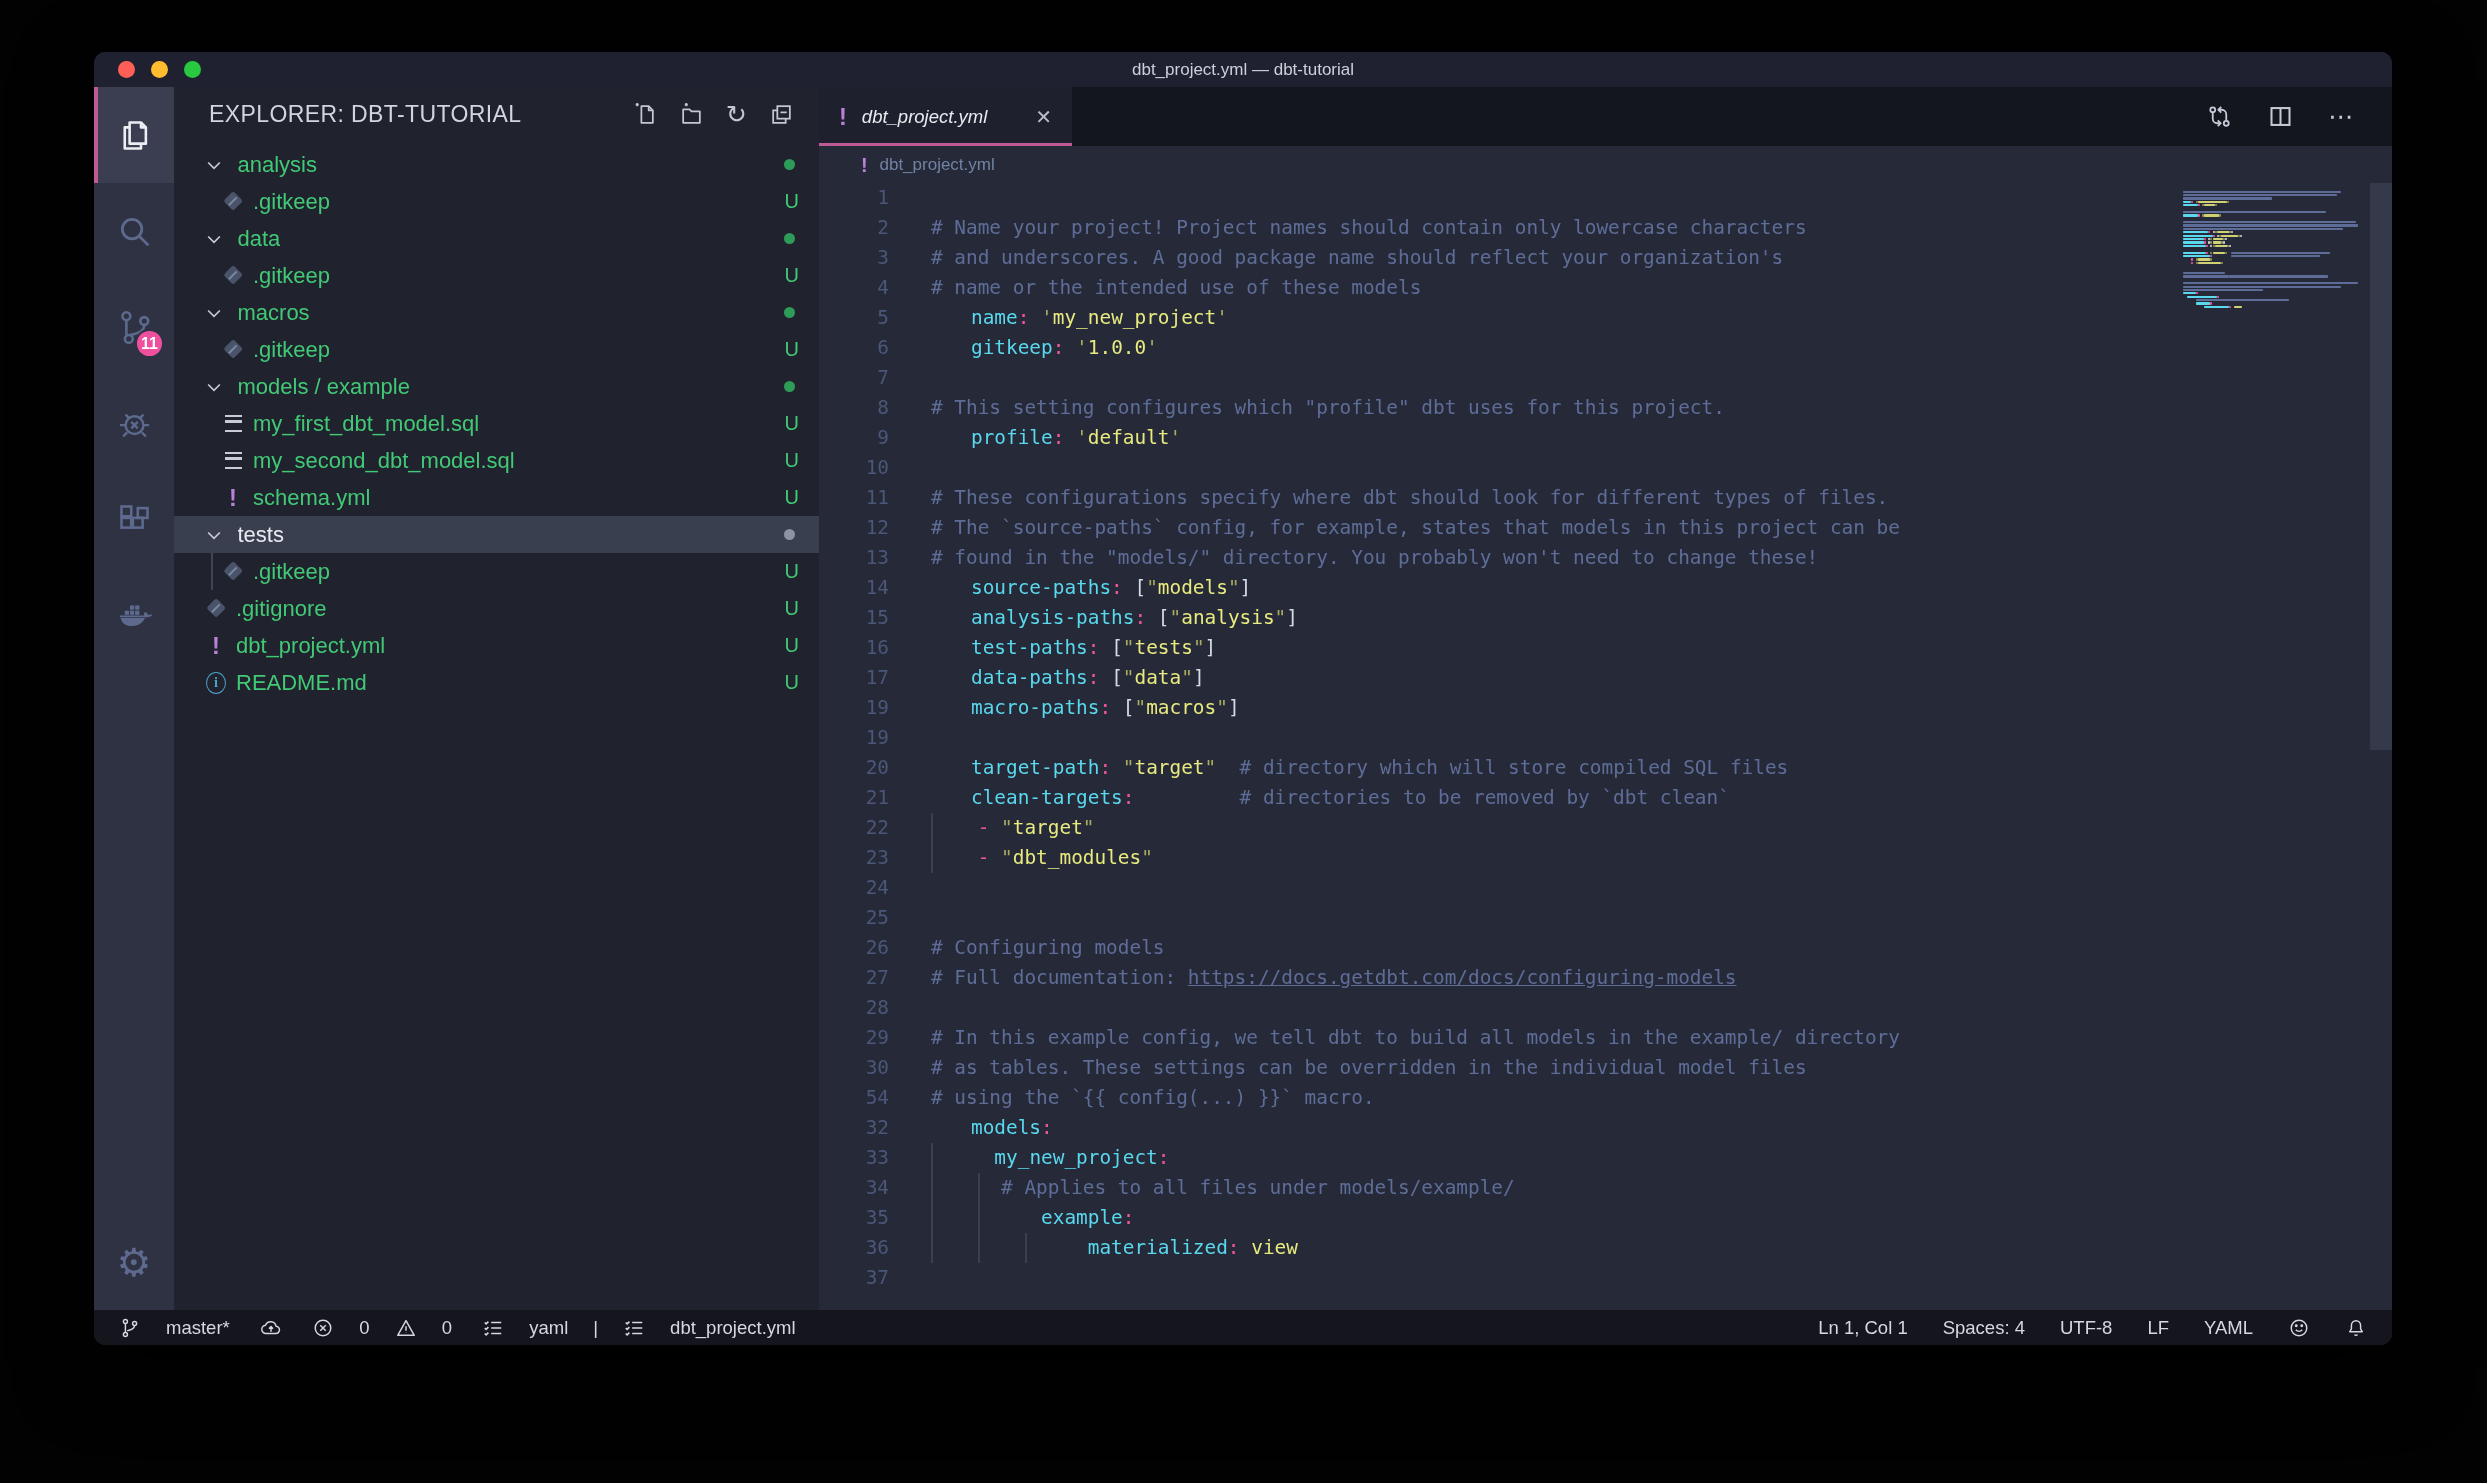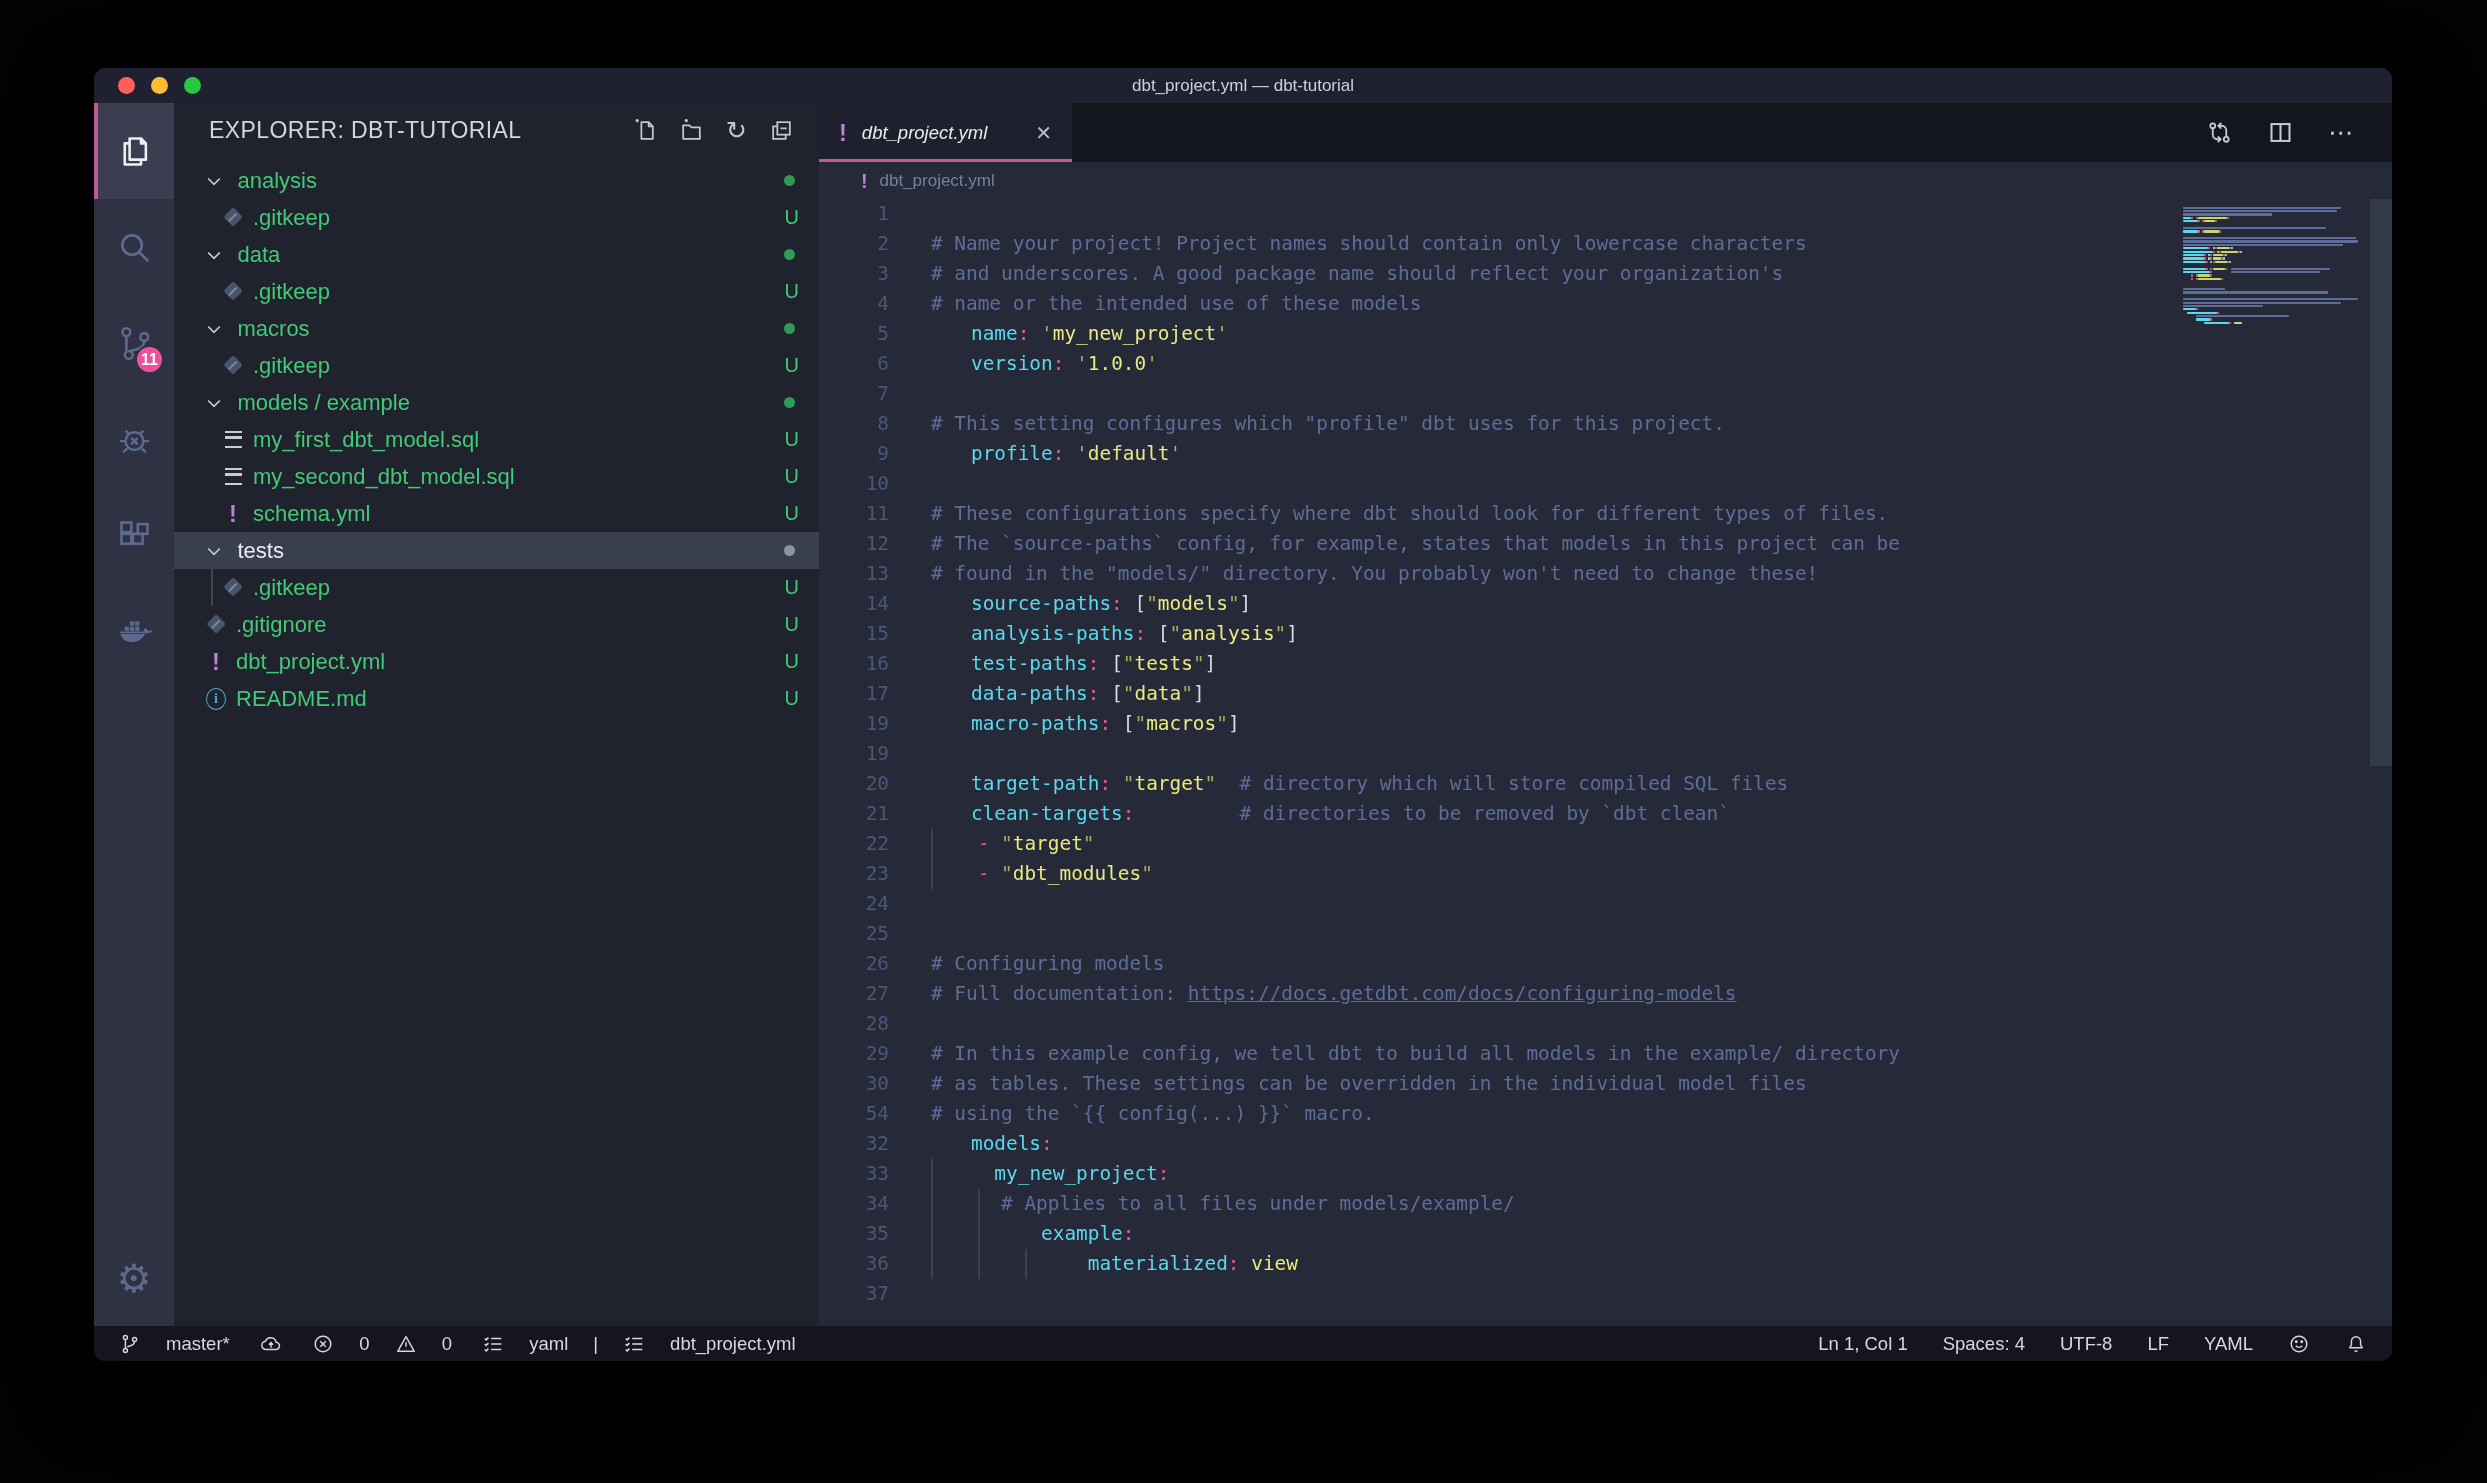--- a/index.html
+++ b/index.html
@@ -1,18 +1,18 @@
 <!DOCTYPE html>
 <html style="font-size:13.5px"><head>
 <meta charset="utf-8">
 <style>
   html,body{margin:0;padding:0;background:#020203;}
   #stage{position:relative;width:2487px;height:1484px;background:#020203;overflow:hidden;
          font-family:"Liberation Sans",sans-serif;-webkit-font-smoothing:antialiased;}
-  .window{position:absolute;left:94px;top:68px;width:2298px;height:1293px;border-radius:11.8px;
+  .window{position:absolute;left:94px;top:52px;width:2298px;height:1293px;border-radius:11.8px;
           overflow:hidden;background:#262a38;box-shadow:0 25px 76px rgba(0,0,0,.85);
           display:flex;flex-direction:column;}
   
   .titlebar{height:35px;flex:0 0 35px;background:#1f2130;display:flex;align-items:center;position:relative;}
   .lights{position:absolute;left:23.6px;top:9.3px;display:flex;gap:16px;}
   .light{width:17px;height:17px;border-radius:50%;}
   .l-red{background:#ff5f57;} .l-yellow{background:#febc2e;} .l-green{background:#28c840;}
   .win-title{width:100%;text-align:center;color:#ccd0db;font-size:17px;font-weight:500;}
   
   .main{flex:1;display:flex;min-height:0;}
@@ -353,21 +353,21 @@
               <div class="line">
                 <span class="ln">4</span>
                 <span class="lc"><span class="t-cm"># name or the intended use of these models</span></span>
               </div>
               <div class="line">
                 <span class="ln">5</span>
                 <span class="lc"><span class="t-k">name</span><span class="t-p">:</span><span class="t-d"> </span><span class="t-q">'</span><span class="t-s">my_new_project</span><span class="t-q">'</span></span>
               </div>
               <div class="line">
                 <span class="ln">6</span>
-                <span class="lc"><span class="t-k">version</span><span class="t-p">:</span><span class="t-d"> </span><span class="t-q">'</span><span class="t-s">1.0.0</span><span class="t-q">'</span></span>
+                <span class="lc"><span class="t-k">gitkeep</span><span class="t-p">:</span><span class="t-d"> </span><span class="t-q">'</span><span class="t-s">1.0.0</span><span class="t-q">'</span></span>
               </div>
               <div class="line">
                 <span class="ln">7</span>
                 <span class="lc"></span>
               </div>
               <div class="line">
                 <span class="ln">8</span>
                 <span class="lc"><span class="t-cm"># This setting configures which "profile" dbt uses for this project.</span></span>
               </div>
               <div class="line">

